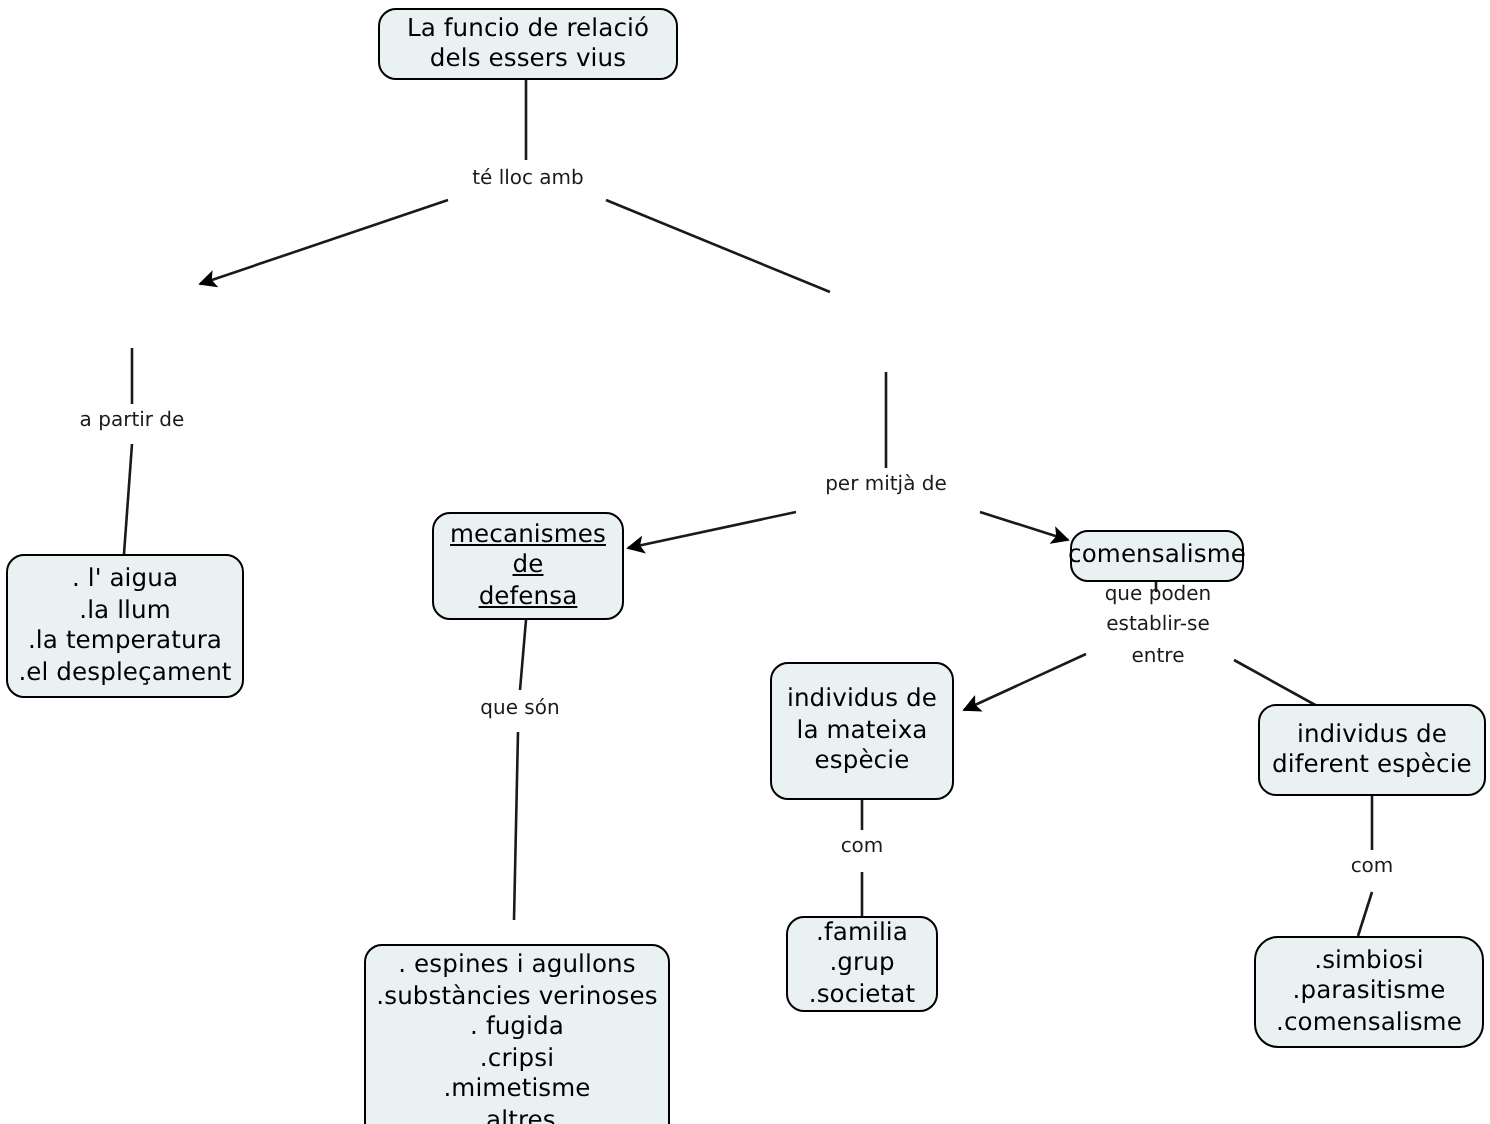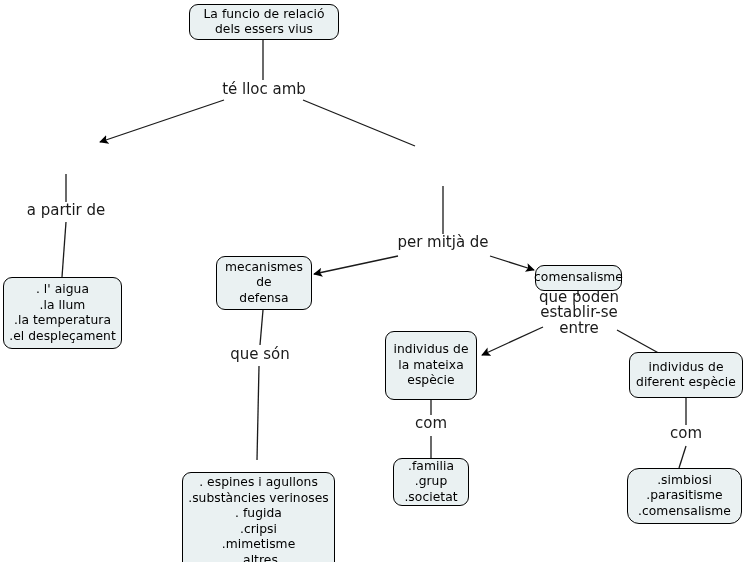--- a/index.html
+++ b/index.html
@@ -39,21 +39,21 @@
     text-align: center;
     color: #000000;
     font-size: 12.3px;
     line-height: 15.5px;
     white-space: pre;
     letter-spacing: 0.05px;
   }
   .elabel {
     position: absolute;
     color: #1a1a1a;
-    font-size: 15px;
+    font-size: 10px;
     line-height: 15.2px;
     text-align: center;
     white-space: pre;
     background: transparent;
   }
 </style>
 </head>
 <body>
 
 <div id="map">
@@ -103,21 +103,21 @@
   <div class="node" style="left:189px; top:4px; width:150px; height:36px;">La funcio de relació
 dels essers vius</div>
 
 
 
   <div class="node" style="left:3px; top:277px; width:119px; height:72px;">. l' aigua
 .la llum
 .la temperatura
 .el despleçament</div>
 
-  <div class="node" style="left:216px; top:256px; width:96px; height:54px;">mecanismes
+  <div class="node" style="left:216px; top:256px; width:96px; height:54px;text-decoration:underline;">mecanismes
 de
 defensa</div>
 
   <div class="node" style="left:535px; top:265px; width:87px; height:26px;">comensalisme</div>
 
   <div class="node" style="left:385px; top:331px; width:92px; height:69px;">individus de
 la mateixa
 espècie</div>
 
   <div class="node" style="left:629px; top:352px; width:114px; height:46px;">individus de

